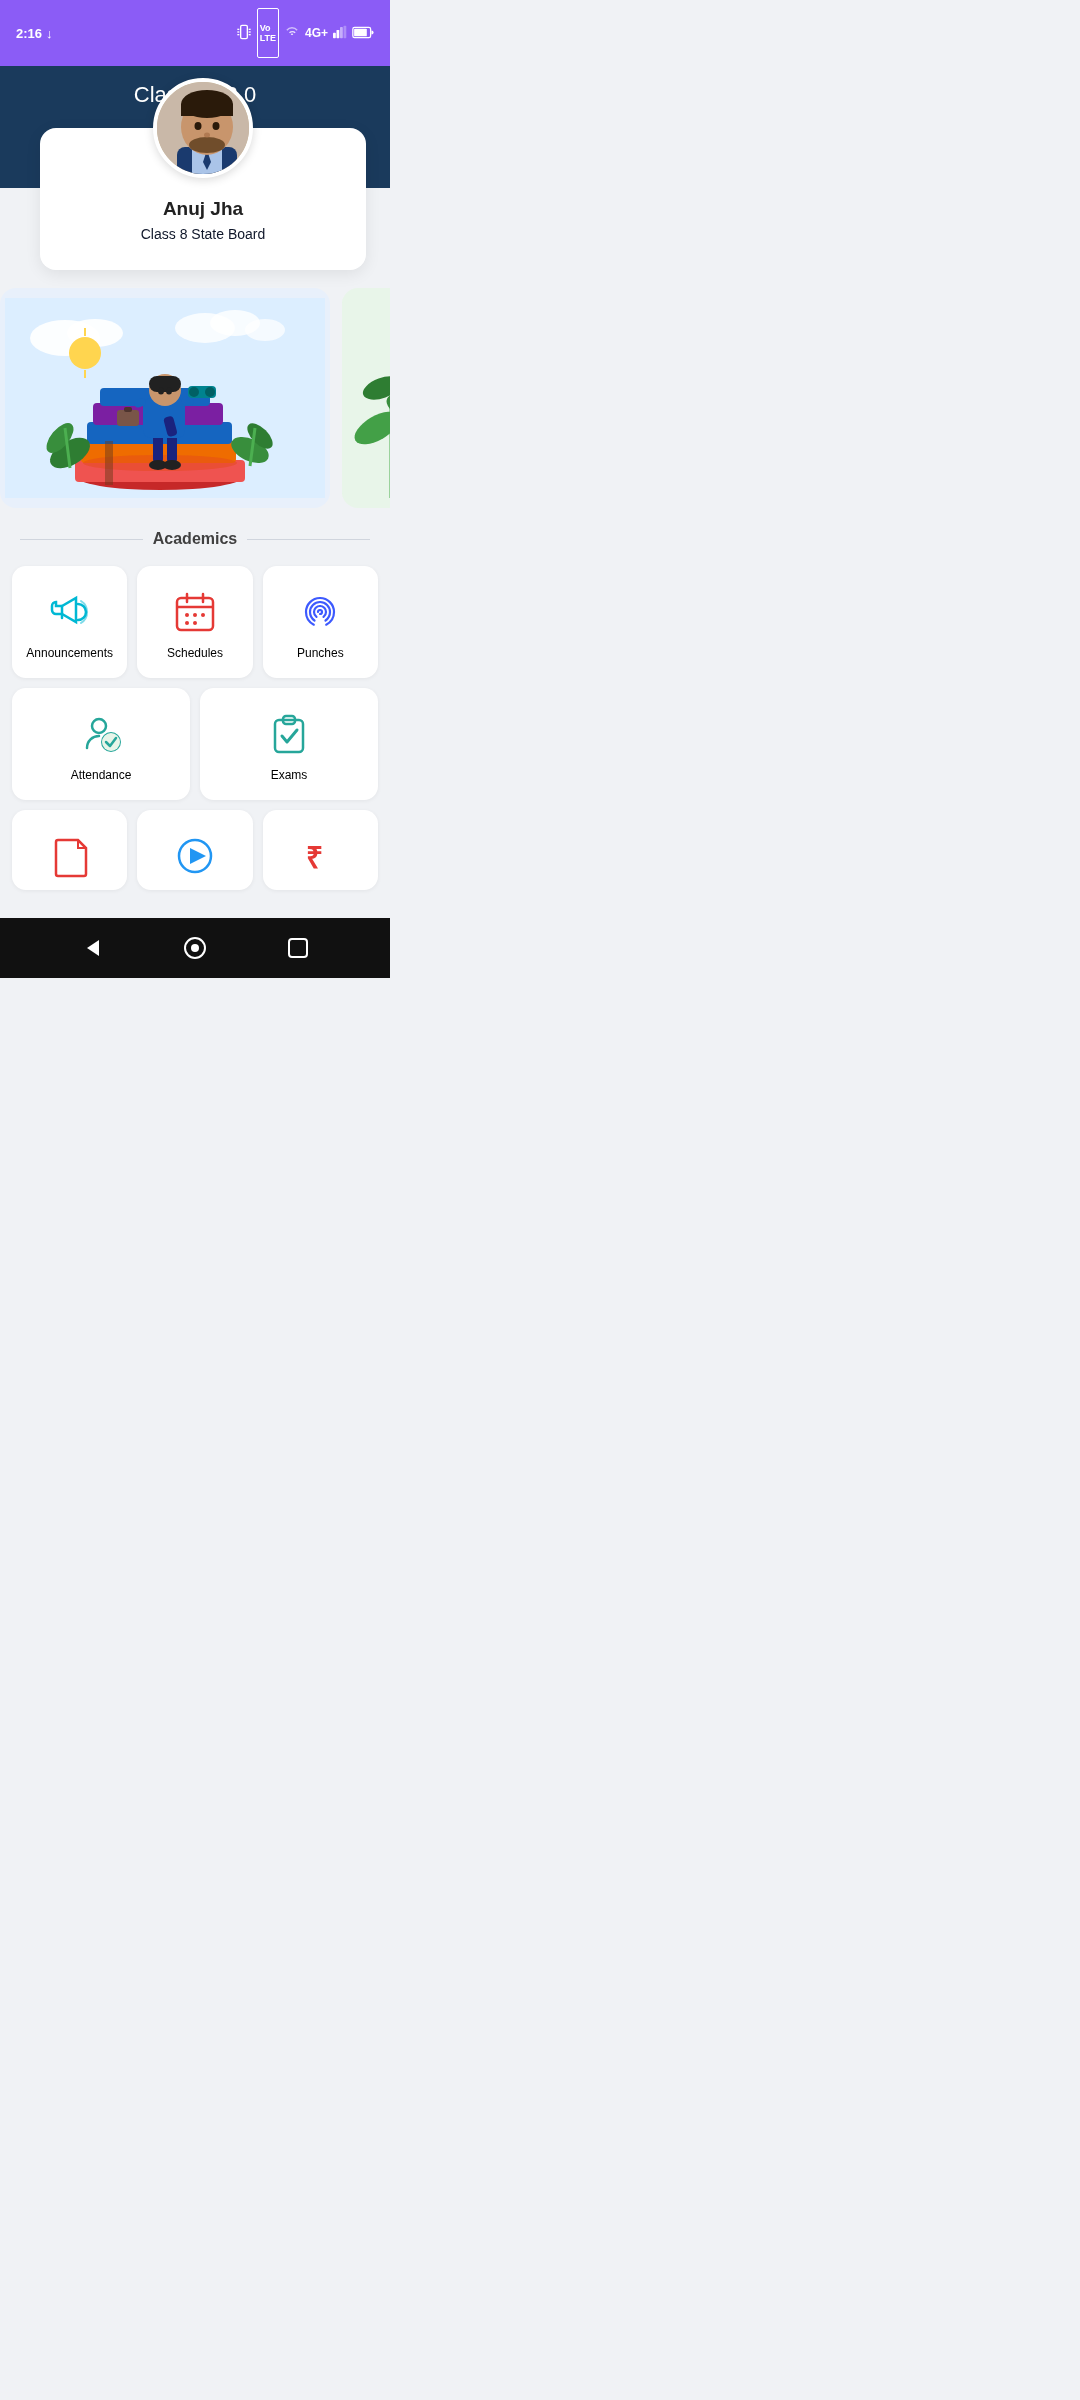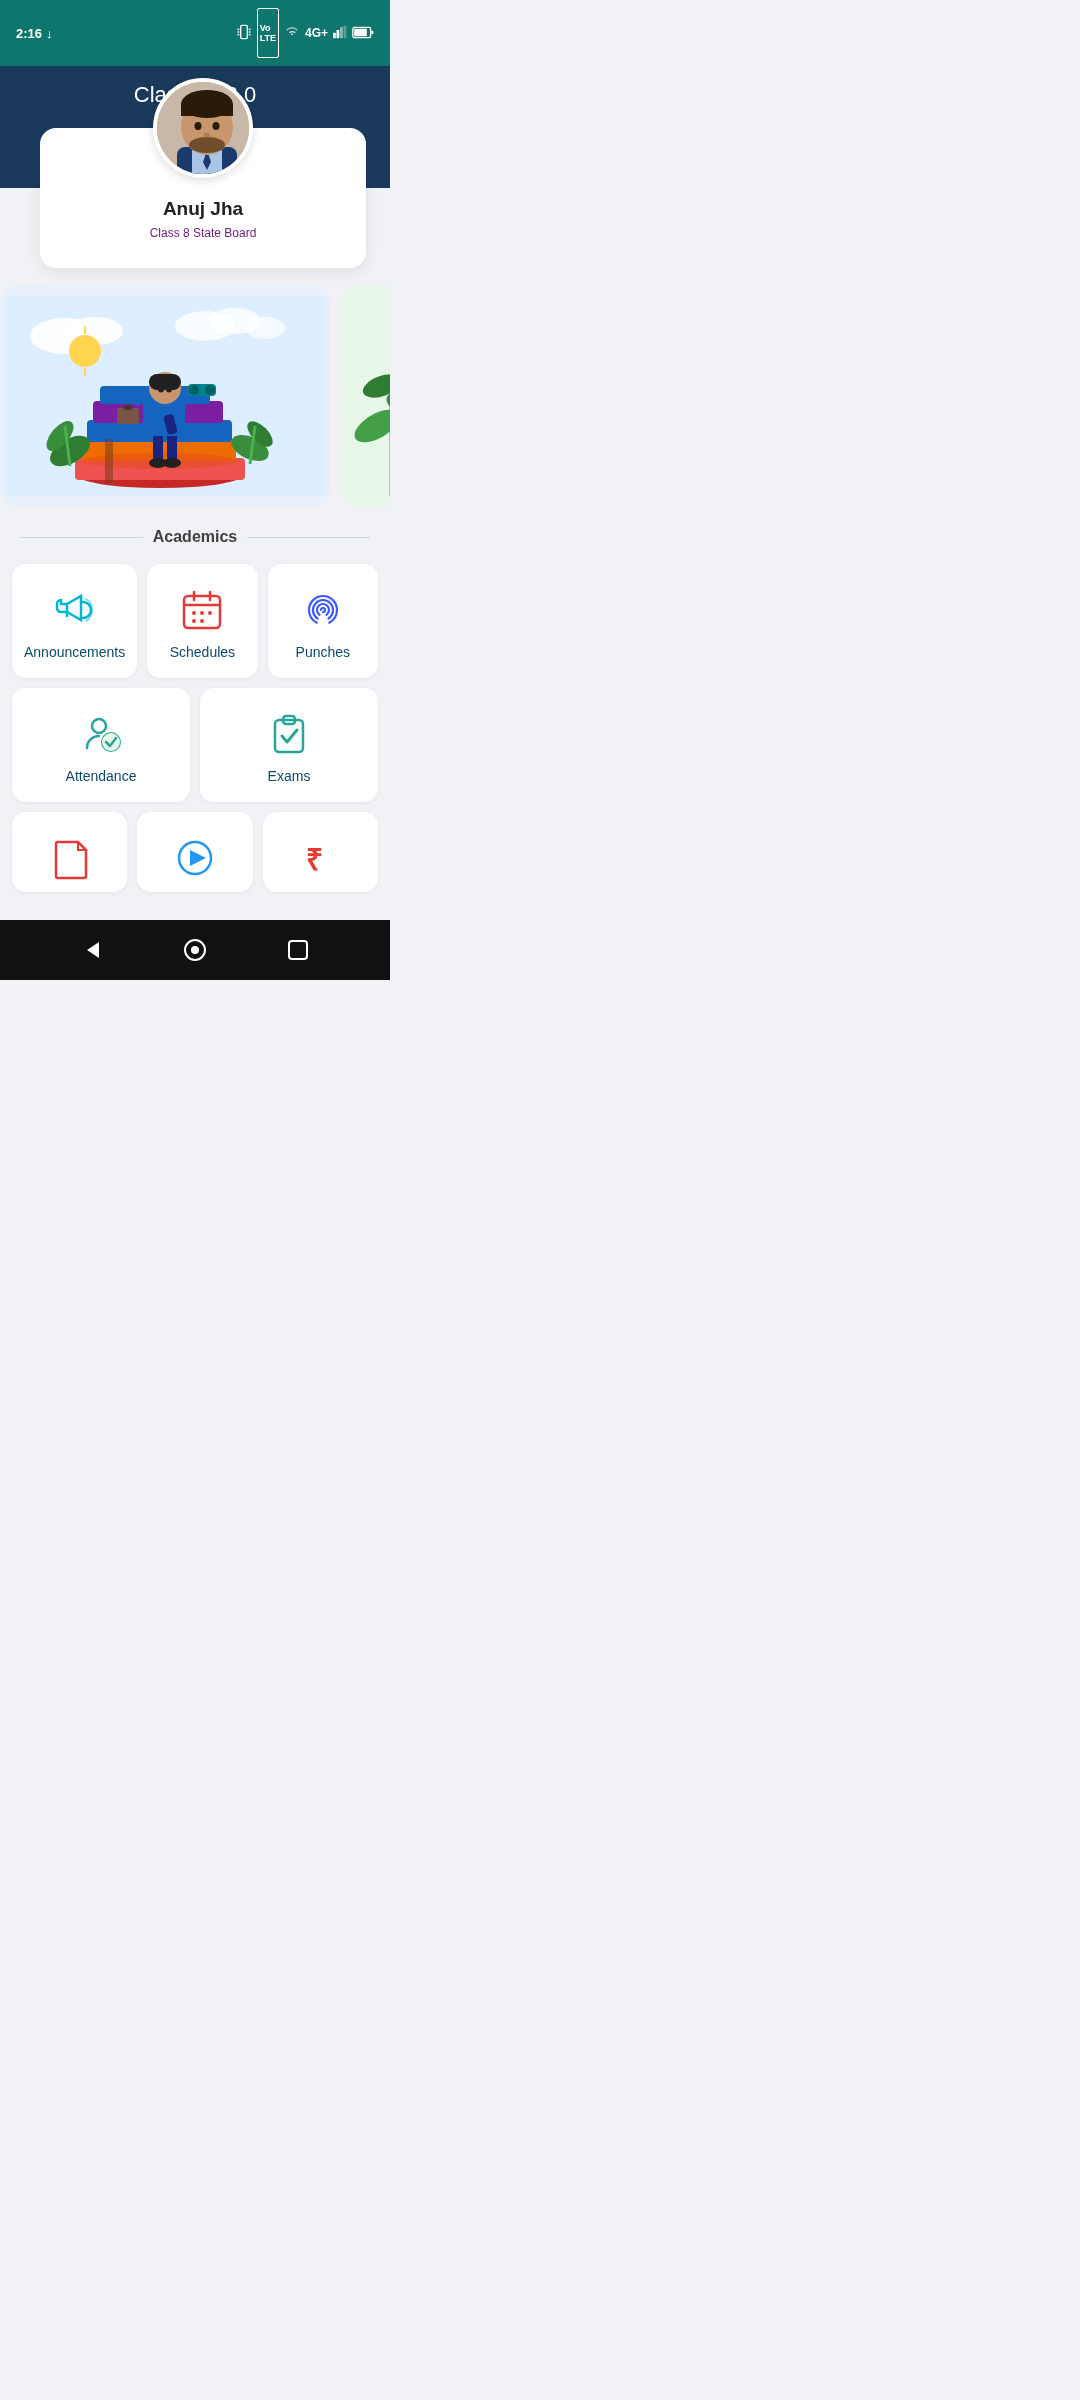--- a/index.html
+++ b/index.html
@@ -8,21 +8,21 @@
     body {
       width: 390px;
       min-height: 860px;
       font-family: 'Segoe UI', Arial, sans-serif;
       background: #f0f2f5;
       overflow-x: hidden;
     }
 
     
     .status-bar {
-      background: #0f766e;
+      background: #8b5cf6;
       color: white;
       display: flex;
       justify-content: space-between;
       align-items: center;
       padding: 8px 16px;
       font-size: 13px;
       font-weight: 600;
     }
     .status-left { display: flex; align-items: center; gap: 4px; }
     .status-right { display: flex; align-items: center; gap: 5px; font-size: 11px; }
@@ -65,22 +65,22 @@
       box-shadow: 0 2px 10px rgba(0,0,0,0.15);
     }
     
     .profile-name {
       font-size: 19px;
       font-weight: 700;
       color: #222;
       margin-bottom: 6px;
     }
     .profile-class {
-      font-size: 12px;
-      color: #701a75;
+      font-size: 14px;
+      color: #0f172a;
       font-weight: 400;
     }
 
     
     .carousel-section {
       margin: 18px 0 0 0;
       padding: 0 0;
       overflow: hidden;
     }
     .carousel-wrapper {
@@ -156,22 +156,22 @@
       transition: box-shadow 0.2s;
     }
     .grid-icon {
       width: 44px;
       height: 44px;
       display: flex;
       align-items: center;
       justify-content: center;
     }
     .grid-label {
-      font-size: 14px;
-      color: #0c4a6e;
+      font-size: 12px;
+      color: #000000;
       font-weight: 400;
       text-align: center;
     }
 
     
     .bottom-nav {
       background: #111;
       display: flex;
       justify-content: space-around;
       align-items: center;

